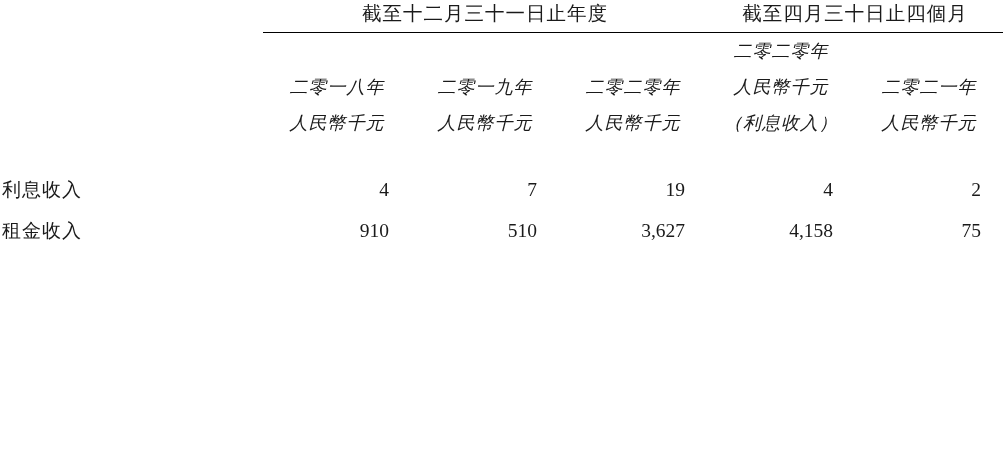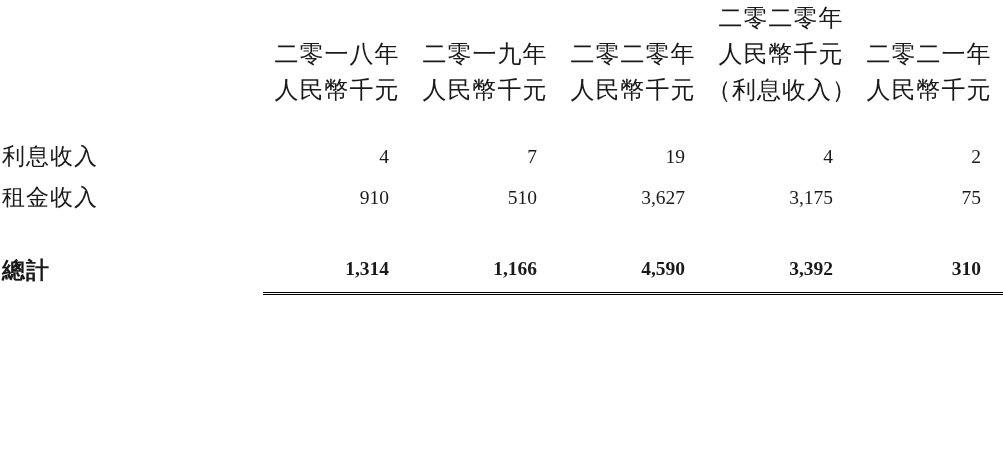--- a/index.html
+++ b/index.html
@@ -44,30 +44,31 @@
     text-align: center;
     font-size: 19.5px;
     letter-spacing: 1px;
     padding-bottom: 5px;
     border-bottom: 1px solid #000;
   }
   .grp-spacer { border-bottom: none; }
 
   .colhead {
     text-align: center;
-    font-size: 24px;
+    font-size: 18px;
     letter-spacing: 1px;
     line-height: 36px;
     white-space: nowrap;
+    font-style: italic;
   }
   .colhead .sub { display: block; }
 
   .rowlabel {
     text-align: left;
-    font-size: 23px;
+    font-size: 19px;
     letter-spacing: 1px;
     padding-left: 2px;
     line-height: 41px;
     white-space: nowrap;
   }
   .num {
     text-align: right;
     font-size: 19.5px;
     line-height: 41px;
     padding-right: 22px;
@@ -97,20 +98,25 @@
   <table class="fin">
     <colgroup>
       <col class="label">
       <col class="c1">
       <col class="c2">
       <col class="c3">
       <col class="c4">
       <col class="c5">
     </colgroup>
     <tbody>
+      <tr>
+        <td class="grp grp-spacer"></td>
+        <td class="grp" colspan="3">截至十二月三十一日止年度</td>
+        <td class="grp" colspan="2">截至四月三十日止四個月</td>
+      </tr>
 
       <tr>
         <td class="colhead"></td>
         <td class="colhead">
           <span class="sub">二零一八年</span>
           <span class="sub">人民幣千元</span>
           <span class="sub"></span>
         </td>
         <td class="colhead">
           <span class="sub">二零一九年</span>
@@ -151,37 +157,29 @@
         <td class="num">4</td>
         <td class="num">2</td>
       </tr>
 
 
       <tr>
         <td class="rowlabel">租金收入</td>
         <td class="num">910</td>
         <td class="num">510</td>
         <td class="num">3,627</td>
-        <td class="num">3,175</td>
+        <td class="num">4,158</td>
         <td class="num">75</td>
       </tr>
 
 
       <tr class="spacer-row">
         <td>&nbsp;</td>
         <td></td>
         <td></td>
         <td></td>
         <td></td>
         <td></td>
       </tr>
 
-      <tr class="total">
-        <td class="rowlabel">總計</td>
-        <td class="num">1,314</td>
-        <td class="num">1,166</td>
-        <td class="num">4,590</td>
-        <td class="num">3,392</td>
-        <td class="num">310</td>
-      </tr>
     </tbody>
   </table>
 </div>
 
 </body></html>

